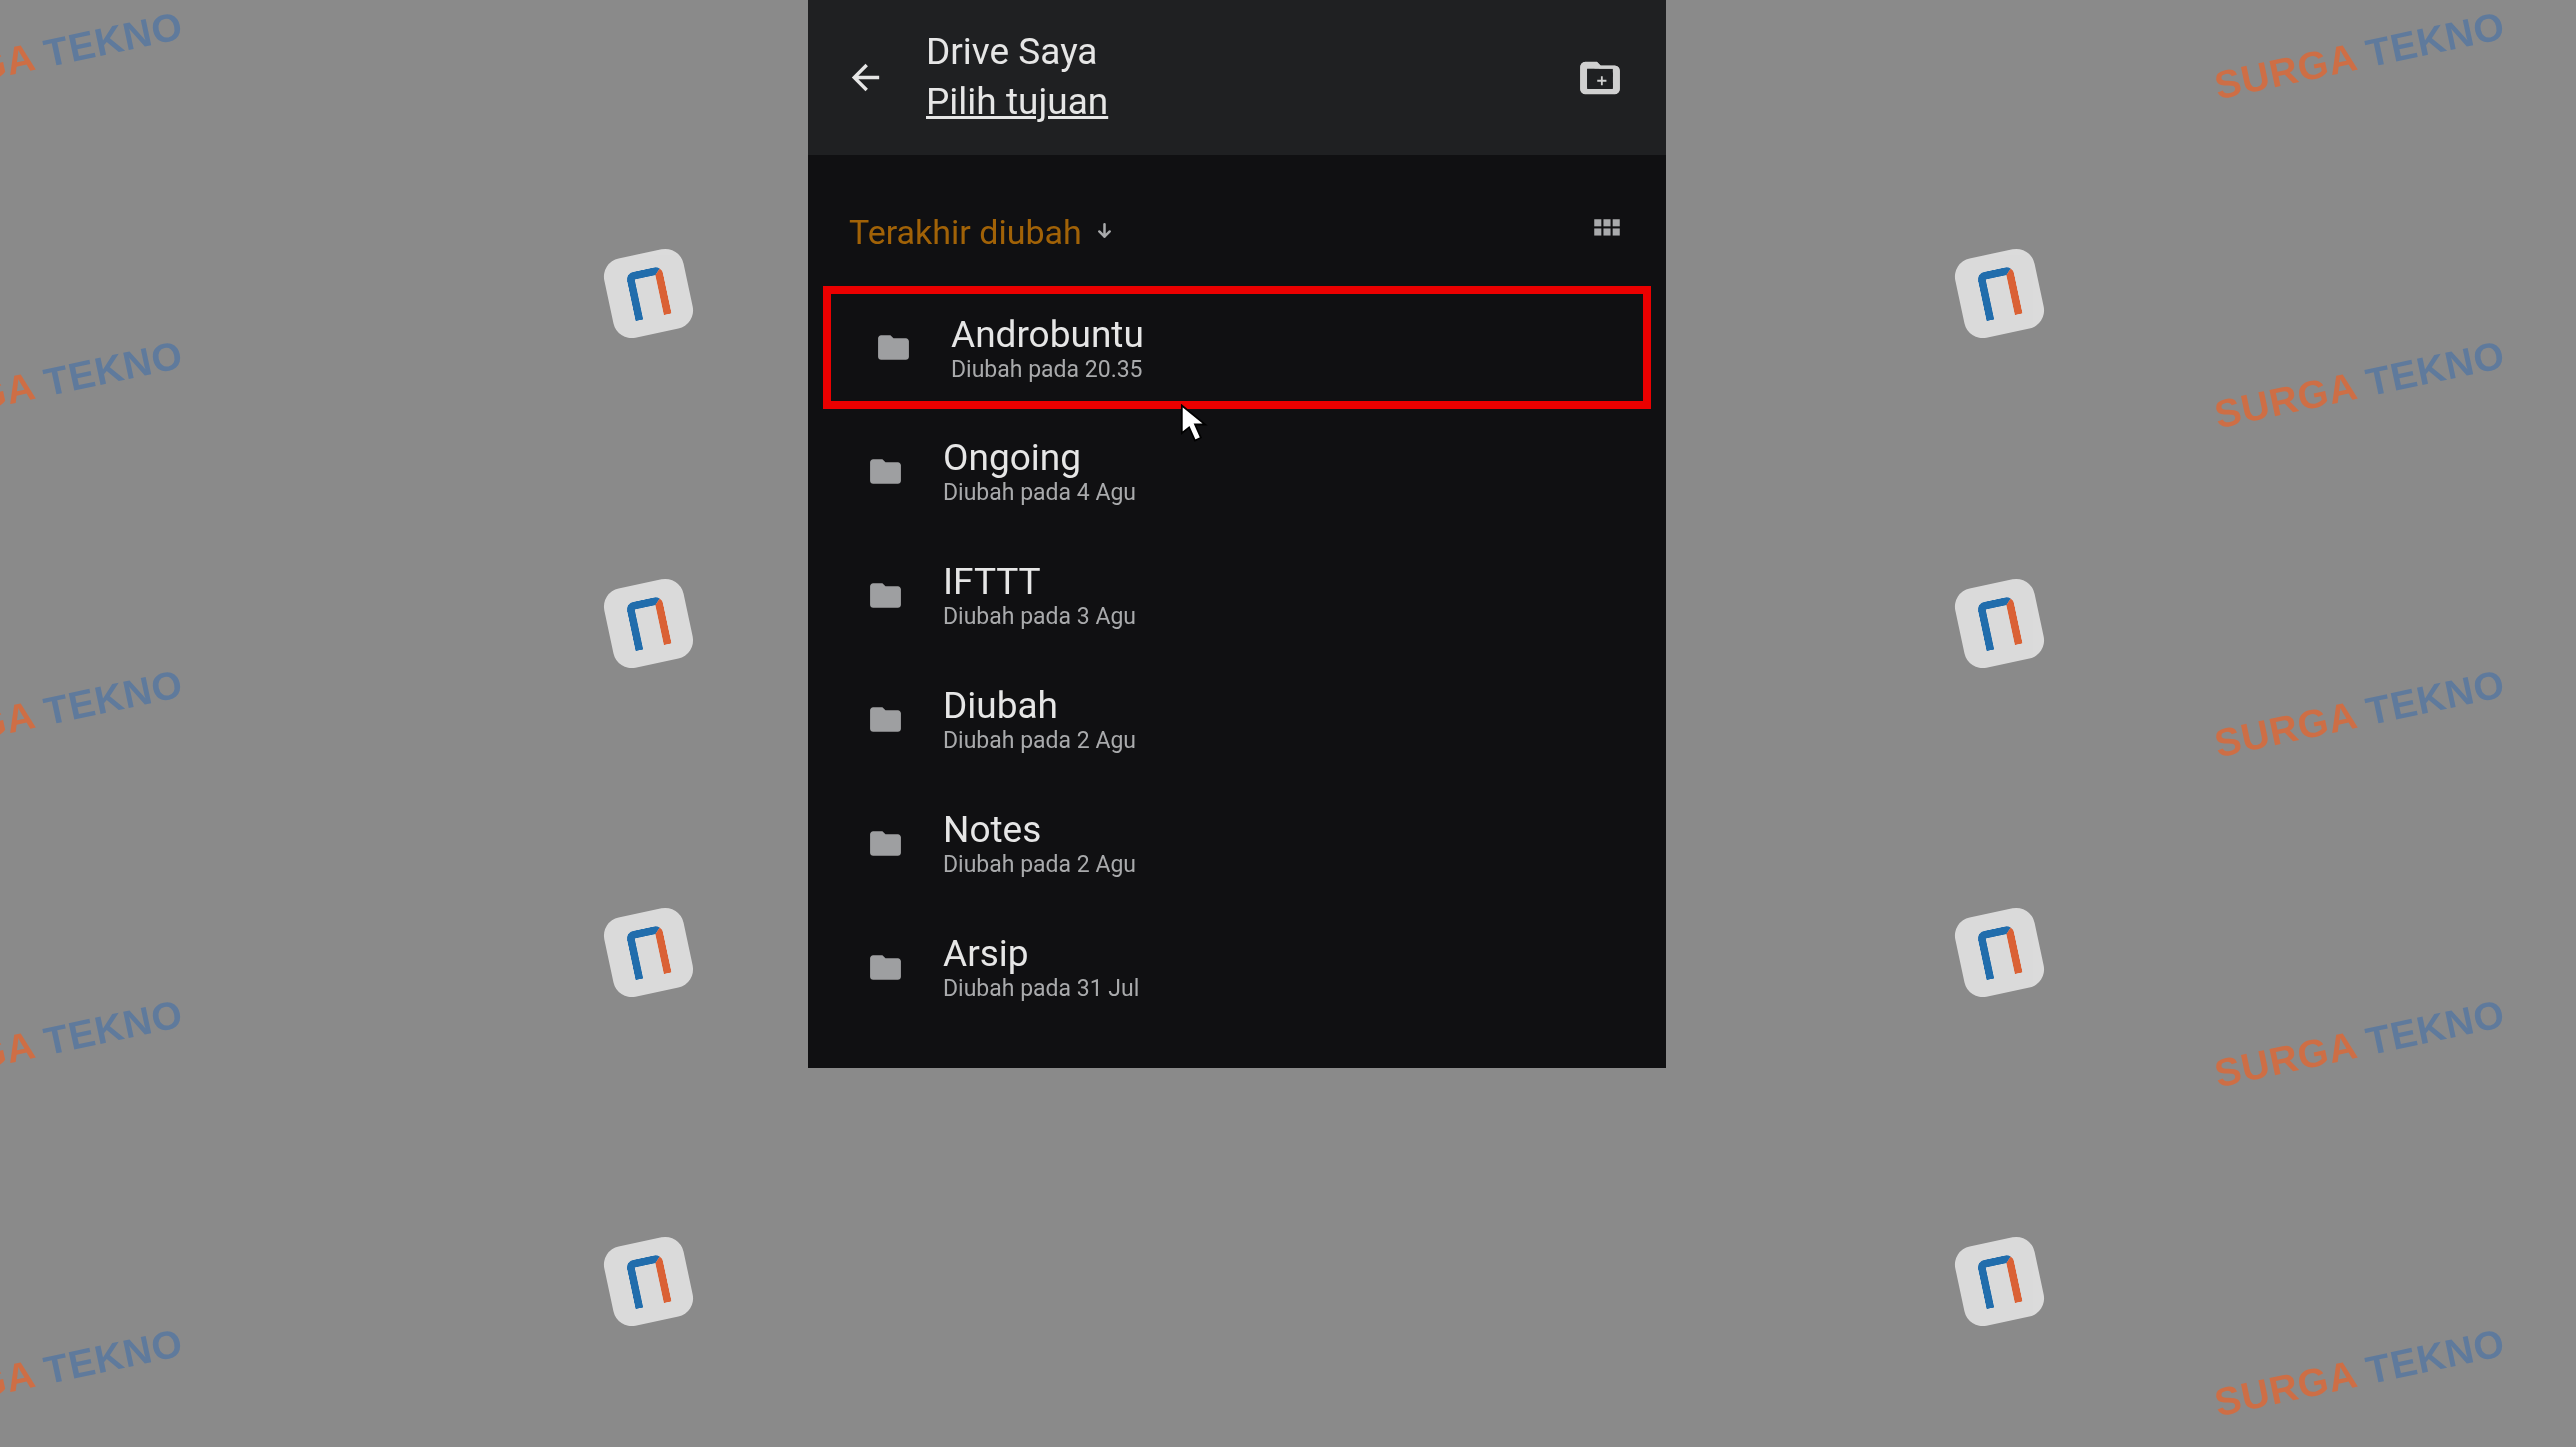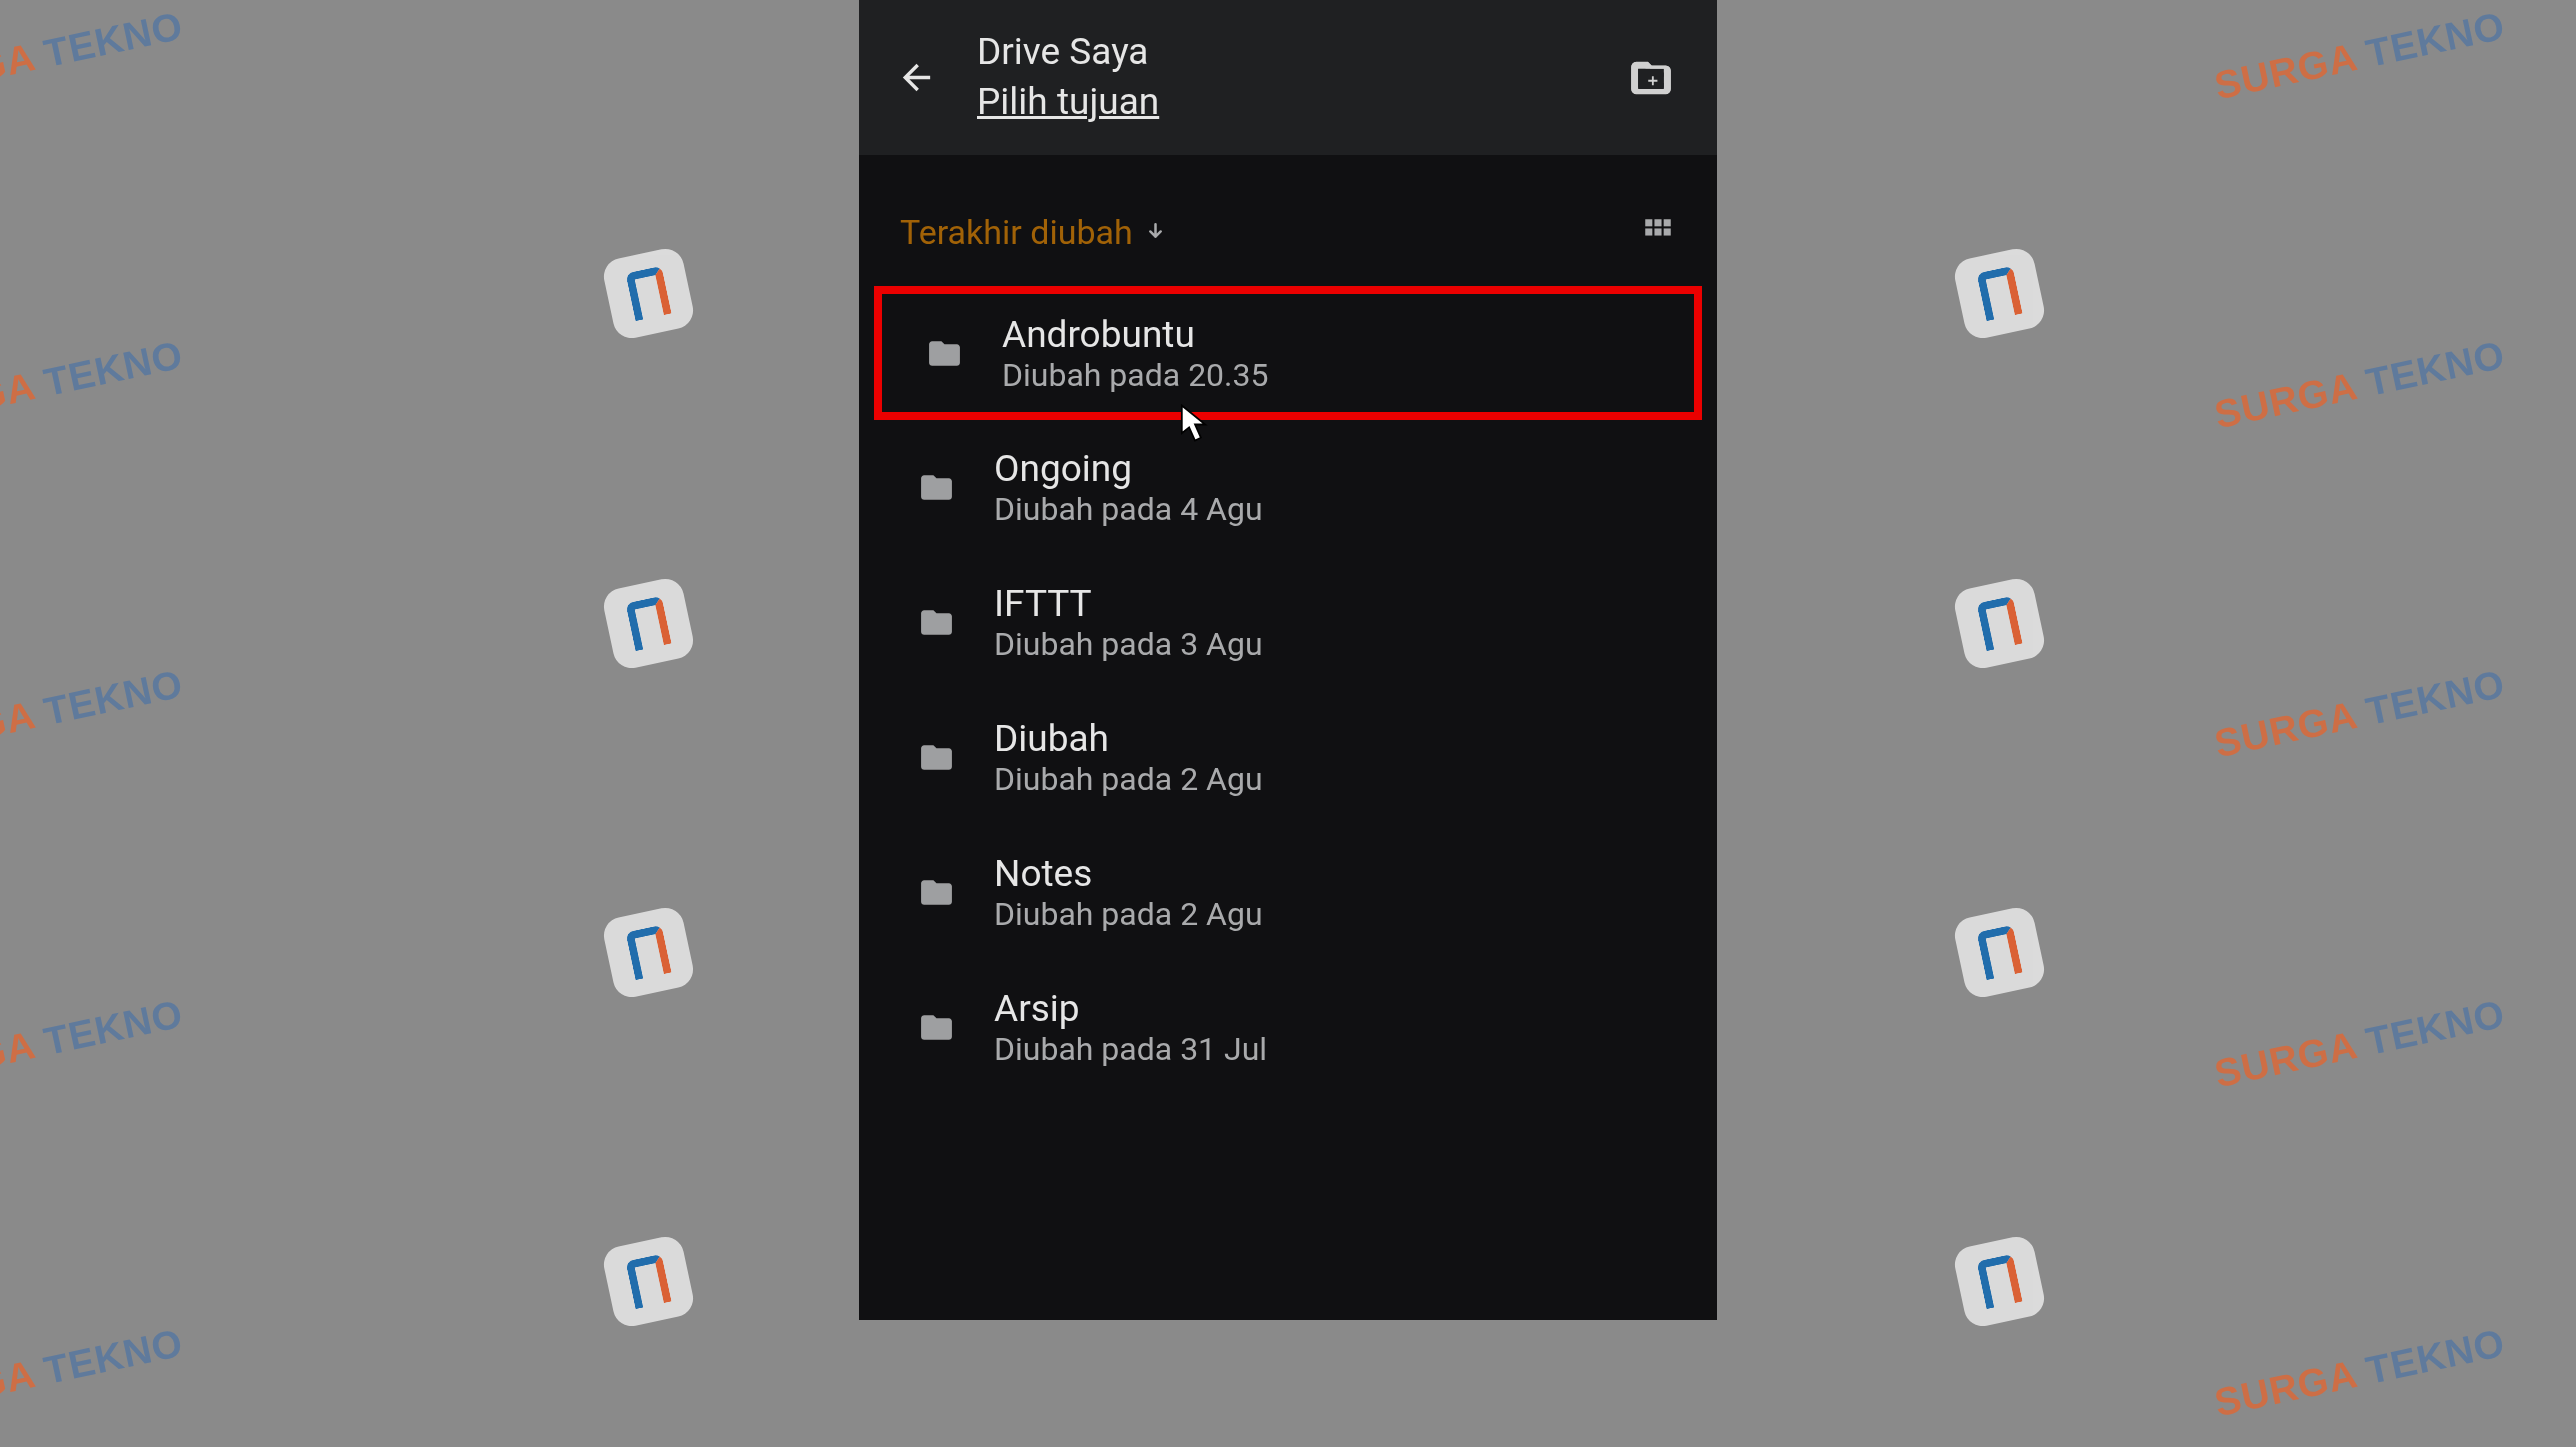--- a/index.html
+++ b/index.html
@@ -49,24 +49,24 @@
     .wm-text {
       font-size: 39px;
       font-weight: 700;
       letter-spacing: 0.8px;
       font-family: Arial, sans-serif;
     }
     .wm-text .orange { color: #da6a3a; }
     .wm-text .blue { color: #5878a0; }
     .phone {
       position: absolute;
-      left: 859px;
+      left: 808px;
       top: 0;
       width: 858px;
-      height: 1320px;
+      height: 1068px;
       background: #101012;
       color: #e6e6e6;
       overflow: hidden;
     }
     .top-bar {
       height: 155px;
       background: #1f2022;
       display: flex;
       align-items: center;
       padding: 0 41px 0 17px;
@@ -153,21 +153,21 @@
     .folder-text {
       display: flex;
       flex-direction: column;
     }
     .folder-name {
       font-size: 37px;
       color: #e6e6e6;
       font-weight: 400;
     }
     .folder-sub {
-      font-size: 32px;
+      font-size: 23px;
       color: #a9aaac;
     }
     .cursor {
       position: absolute;
       left: 583px;
       top: 402px;
       z-index: 10;
       pointer-events: none;
     }
   </style>

